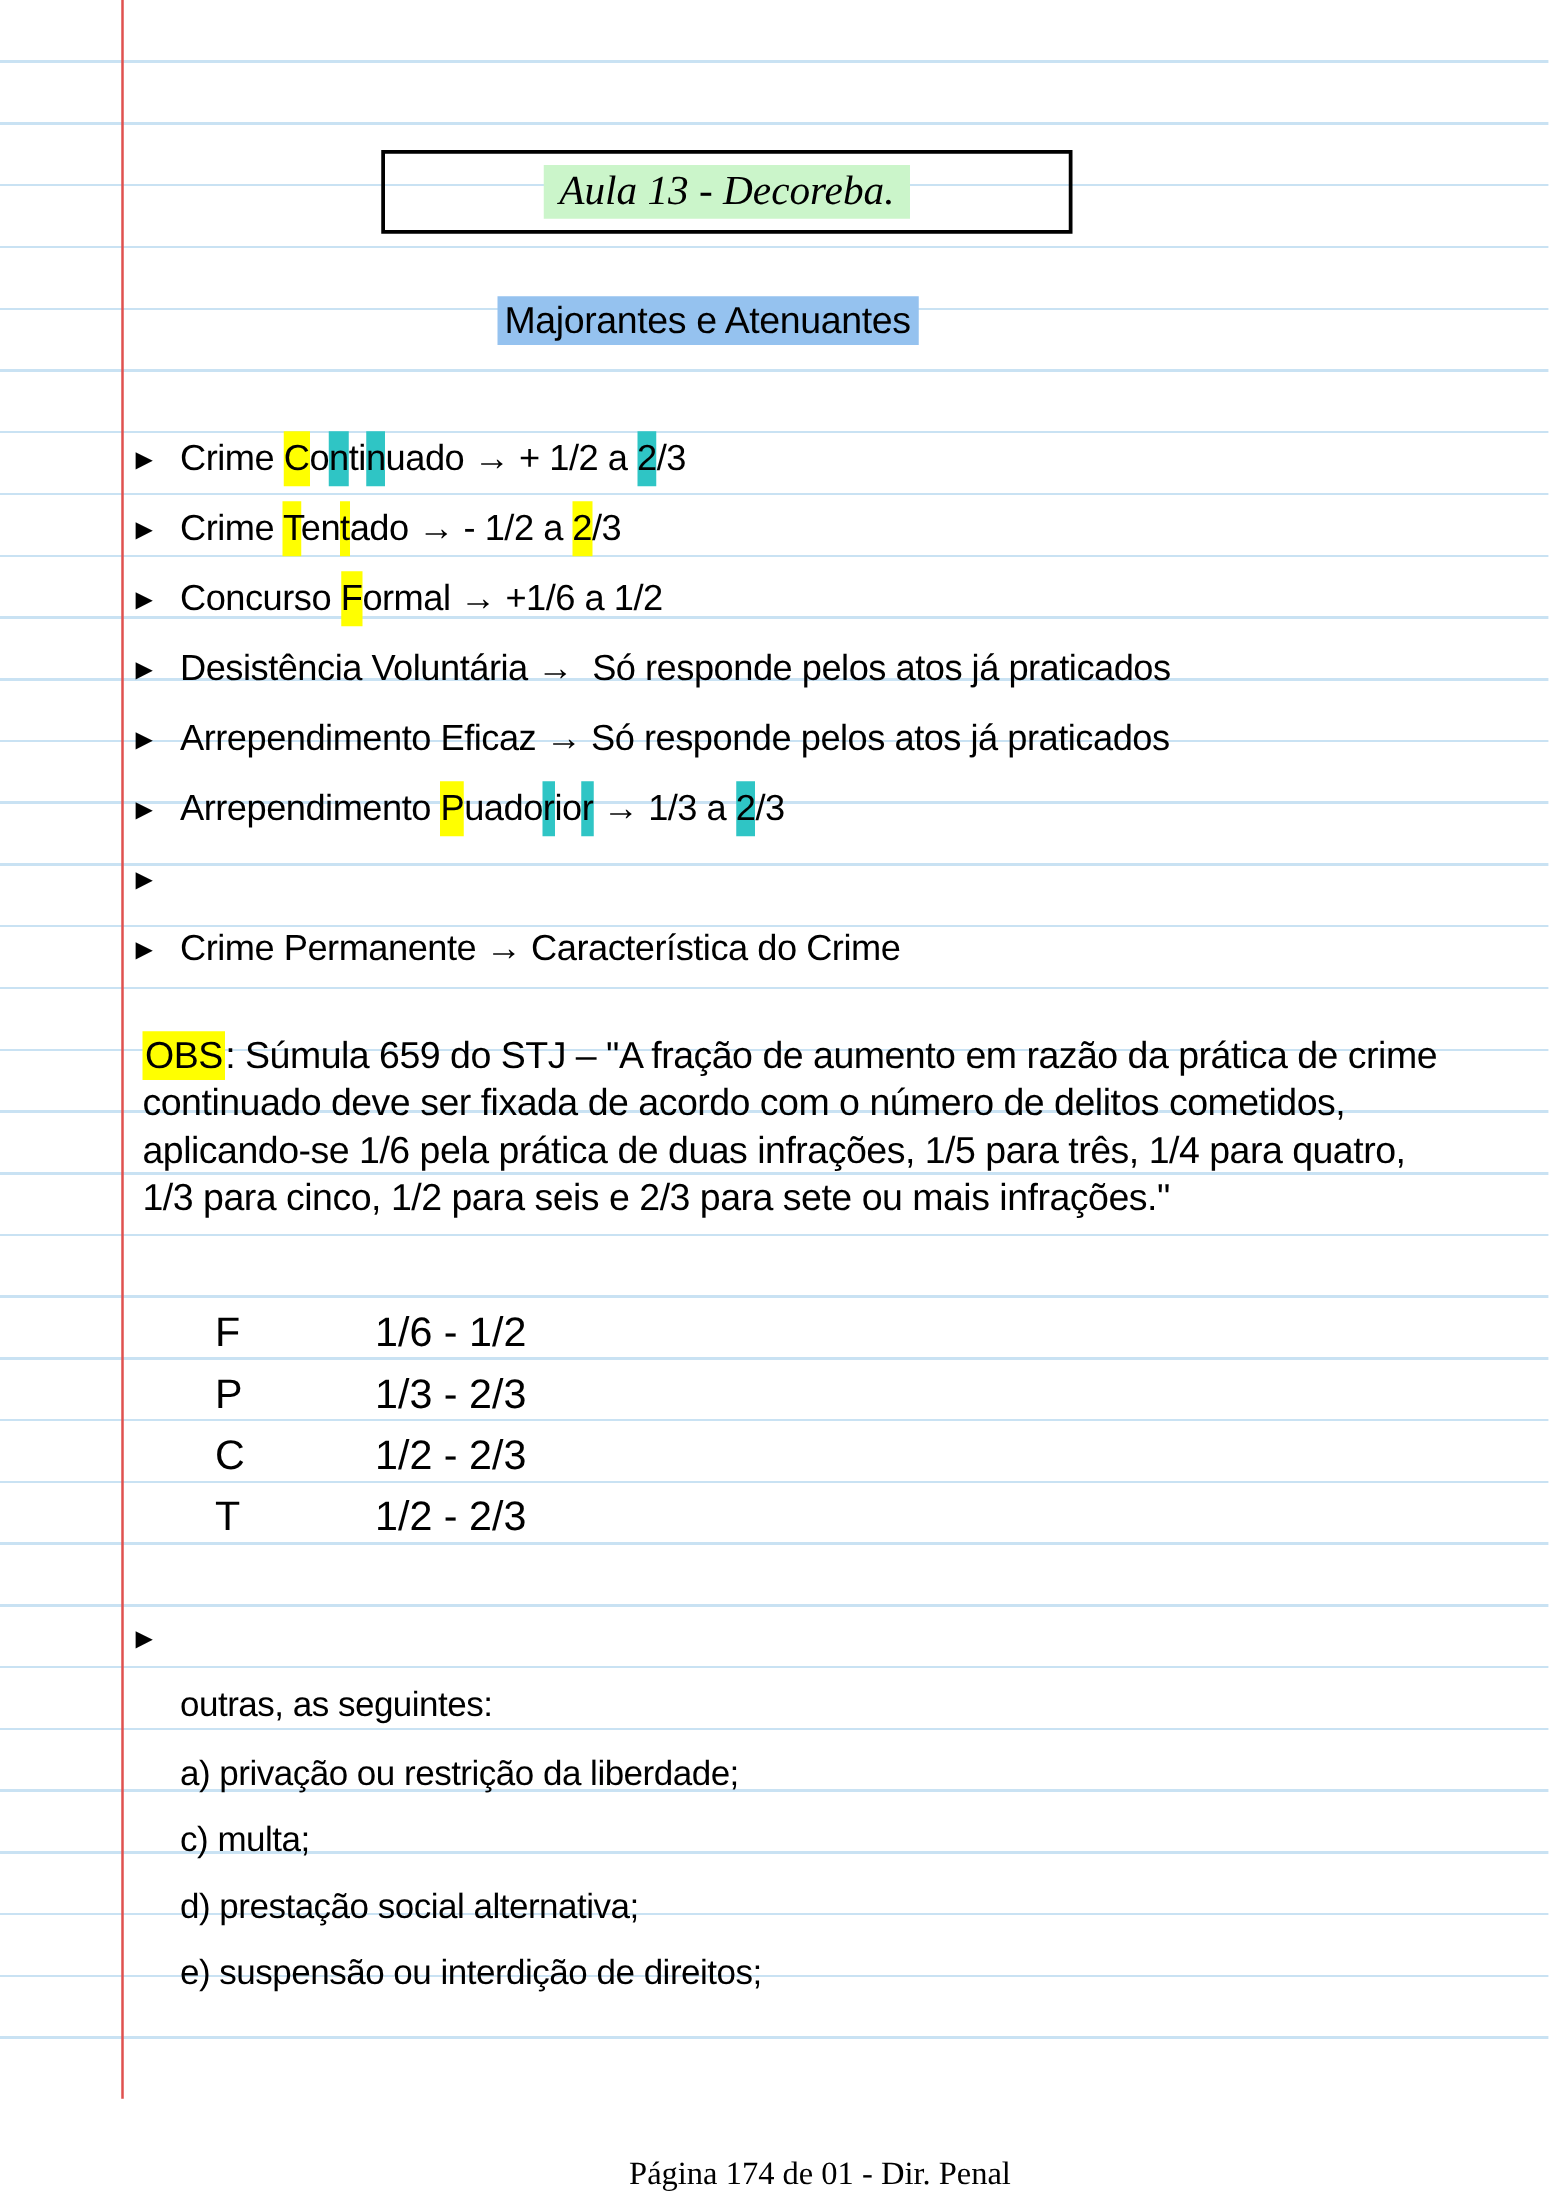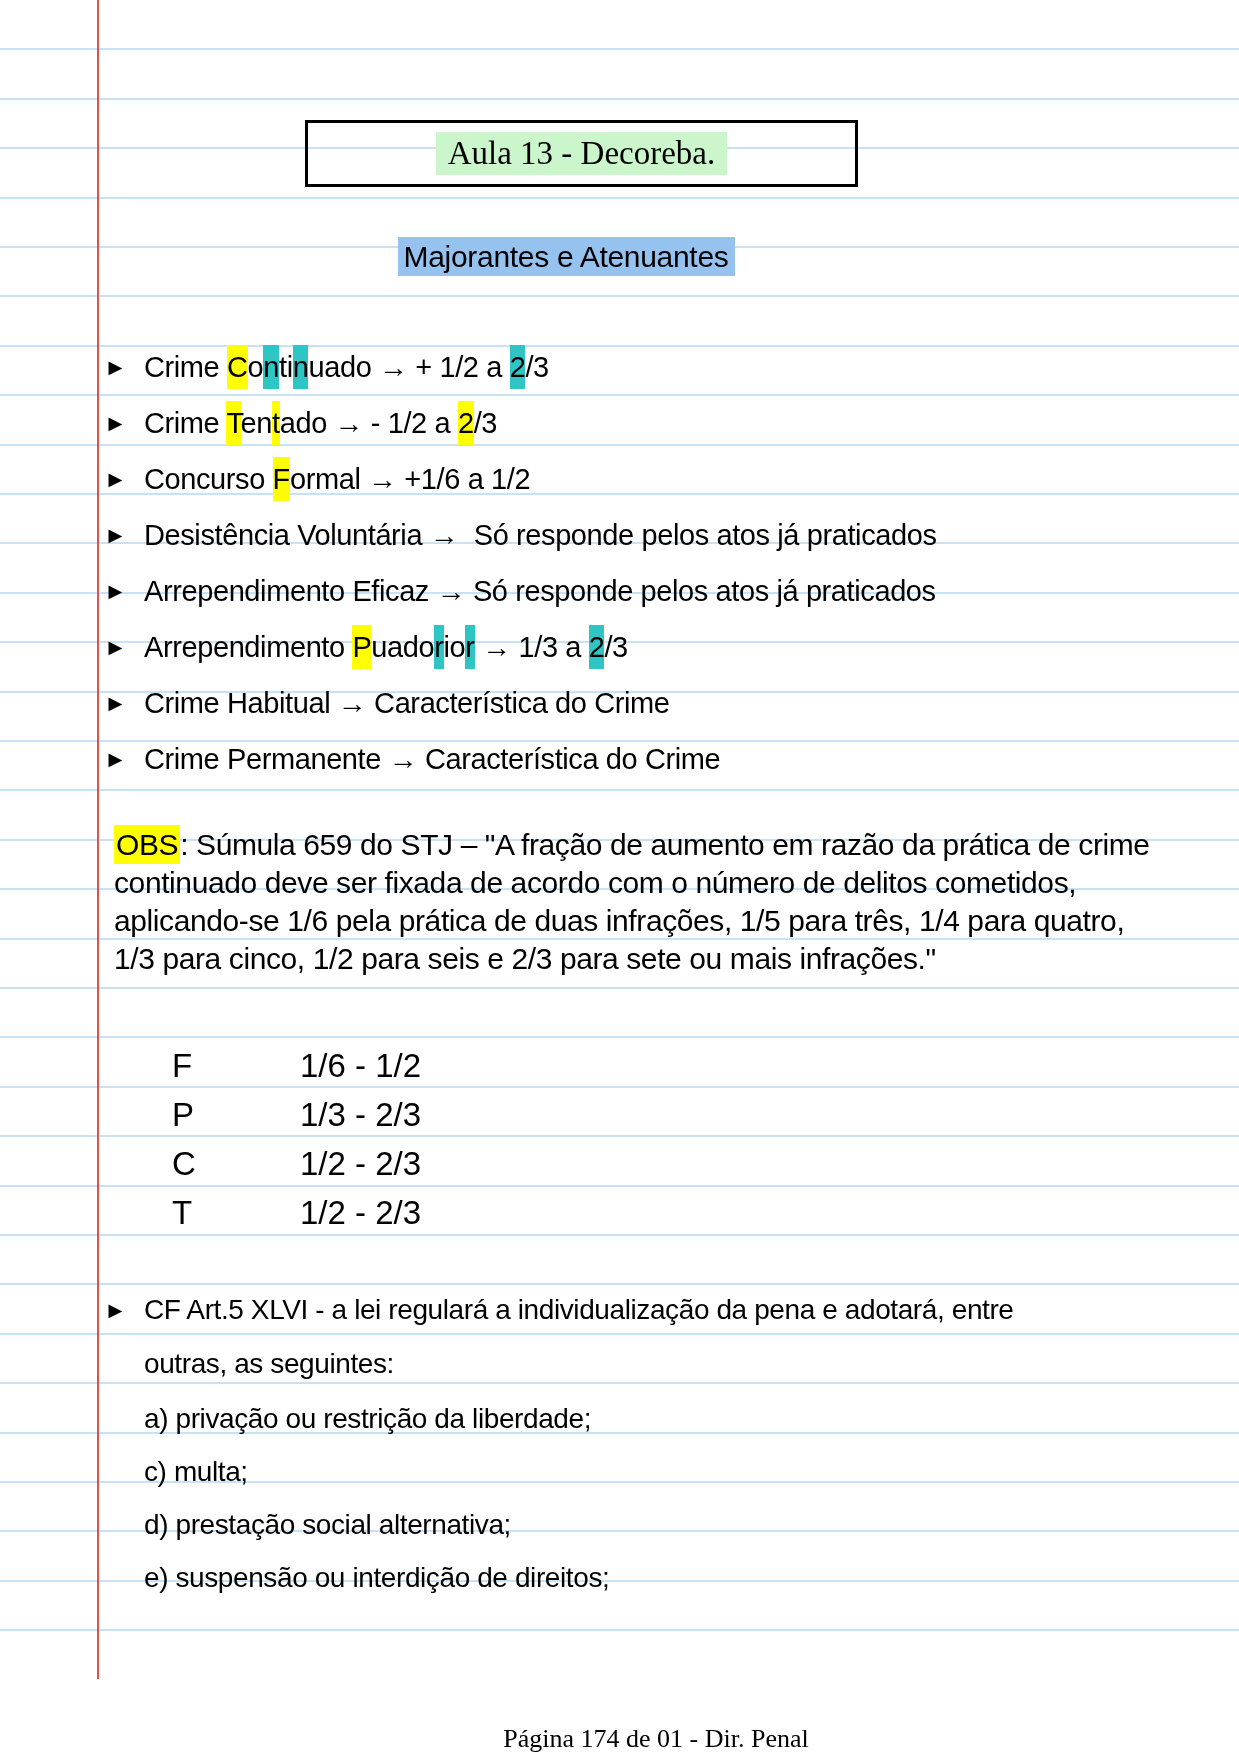--- a/index.html
+++ b/index.html
@@ -19,21 +19,21 @@
   .margin-line {
     position:absolute; left:97px; top:0; width:2px; height:1679px;
     background:var(--margin);
   }
   .title-box {
     position:absolute; left:305px; top:120px; width:553px; height:67px;
     border:3px solid #000; display:flex; align-items:center; justify-content:center;
   }
   .title-box .hl-green {
     font-family:"Liberation Serif", serif; font-size:33px;
-    background:var(--green); padding:3px 12px; white-space:pre;
+    background:var(--green); padding:3px 12px; white-space:pre;font-style:italic;
   }
   .subtitle-row { position:absolute; left:0; top:240px; width:1132px; text-align:center; }
   .subtitle-row .hl-blue {
     font-size:30px; background:var(--blue); padding:3px 6px; white-space:pre;
     letter-spacing:-0.3px;
     text-align:center;
   }
   .bullets { position:absolute; left:104px; top:339px; }
   .bullet-row { height:56px; display:flex; align-items:center; }
   .marker { width:40px; font-size:23px; line-height:1; }
@@ -96,21 +96,20 @@
     <div class="bullet-row">
       <span class="marker">►</span>
       <span class="btext"><span>Arrependimento Eficaz → Só responde pelos atos já praticados</span></span>
     </div>
     <div class="bullet-row">
       <span class="marker">►</span>
       <span class="btext"><span>Arrependimento </span><span class="hl hl-yellow">P</span><span>uado</span><span class="hl hl-teal">r</span><span>io</span><span class="hl hl-teal">r</span><span> → 1/3 a </span><span class="hl hl-teal">2</span><span>/3</span></span>
     </div>
     <div class="bullet-row">
       <span class="marker">►</span>
-      <span class="btext"><span>Crime Habitual → Característica do Crime</span></span>
     </div>
     <div class="bullet-row">
       <span class="marker">►</span>
       <span class="btext"><span>Crime Permanente → Característica do Crime</span></span>
     </div>
   </div>
 
   <div class="obs">
     <div class="obs-line"><span class="obs-label">OBS</span><span>: Súmula 659 do STJ – "A fração de aumento em razão da prática de crime</span></div>
     <div class="obs-line">continuado deve ser fixada de acordo com o número de delitos cometidos,</div>
@@ -133,21 +132,20 @@
     </div>
     <div class="mn-row">
       <span class="mn-letter">T</span>
       <span class="mn-range">1/2 - 2/3</span>
     </div>
   </div>
 
   <div class="cf">
     <div class="cf-row">
       <span class="marker">►</span>
-      <span class="btext" style="font-size:28px">CF Art.5 XLVI - a lei regulará a individualização da pena e adotará, entre</span>
     </div>
     <div class="cf-row cf-cont">
       <span class="btext" style="font-size:28px">outras, as seguintes:</span>
     </div>
     <div class="cf-items">
       <div class="cf-item">a) privação ou restrição da liberdade;</div>
       <div class="cf-item">c) multa;</div>
       <div class="cf-item">d) prestação social alternativa;</div>
       <div class="cf-item">e) suspensão ou interdição de direitos;</div>
     </div>

